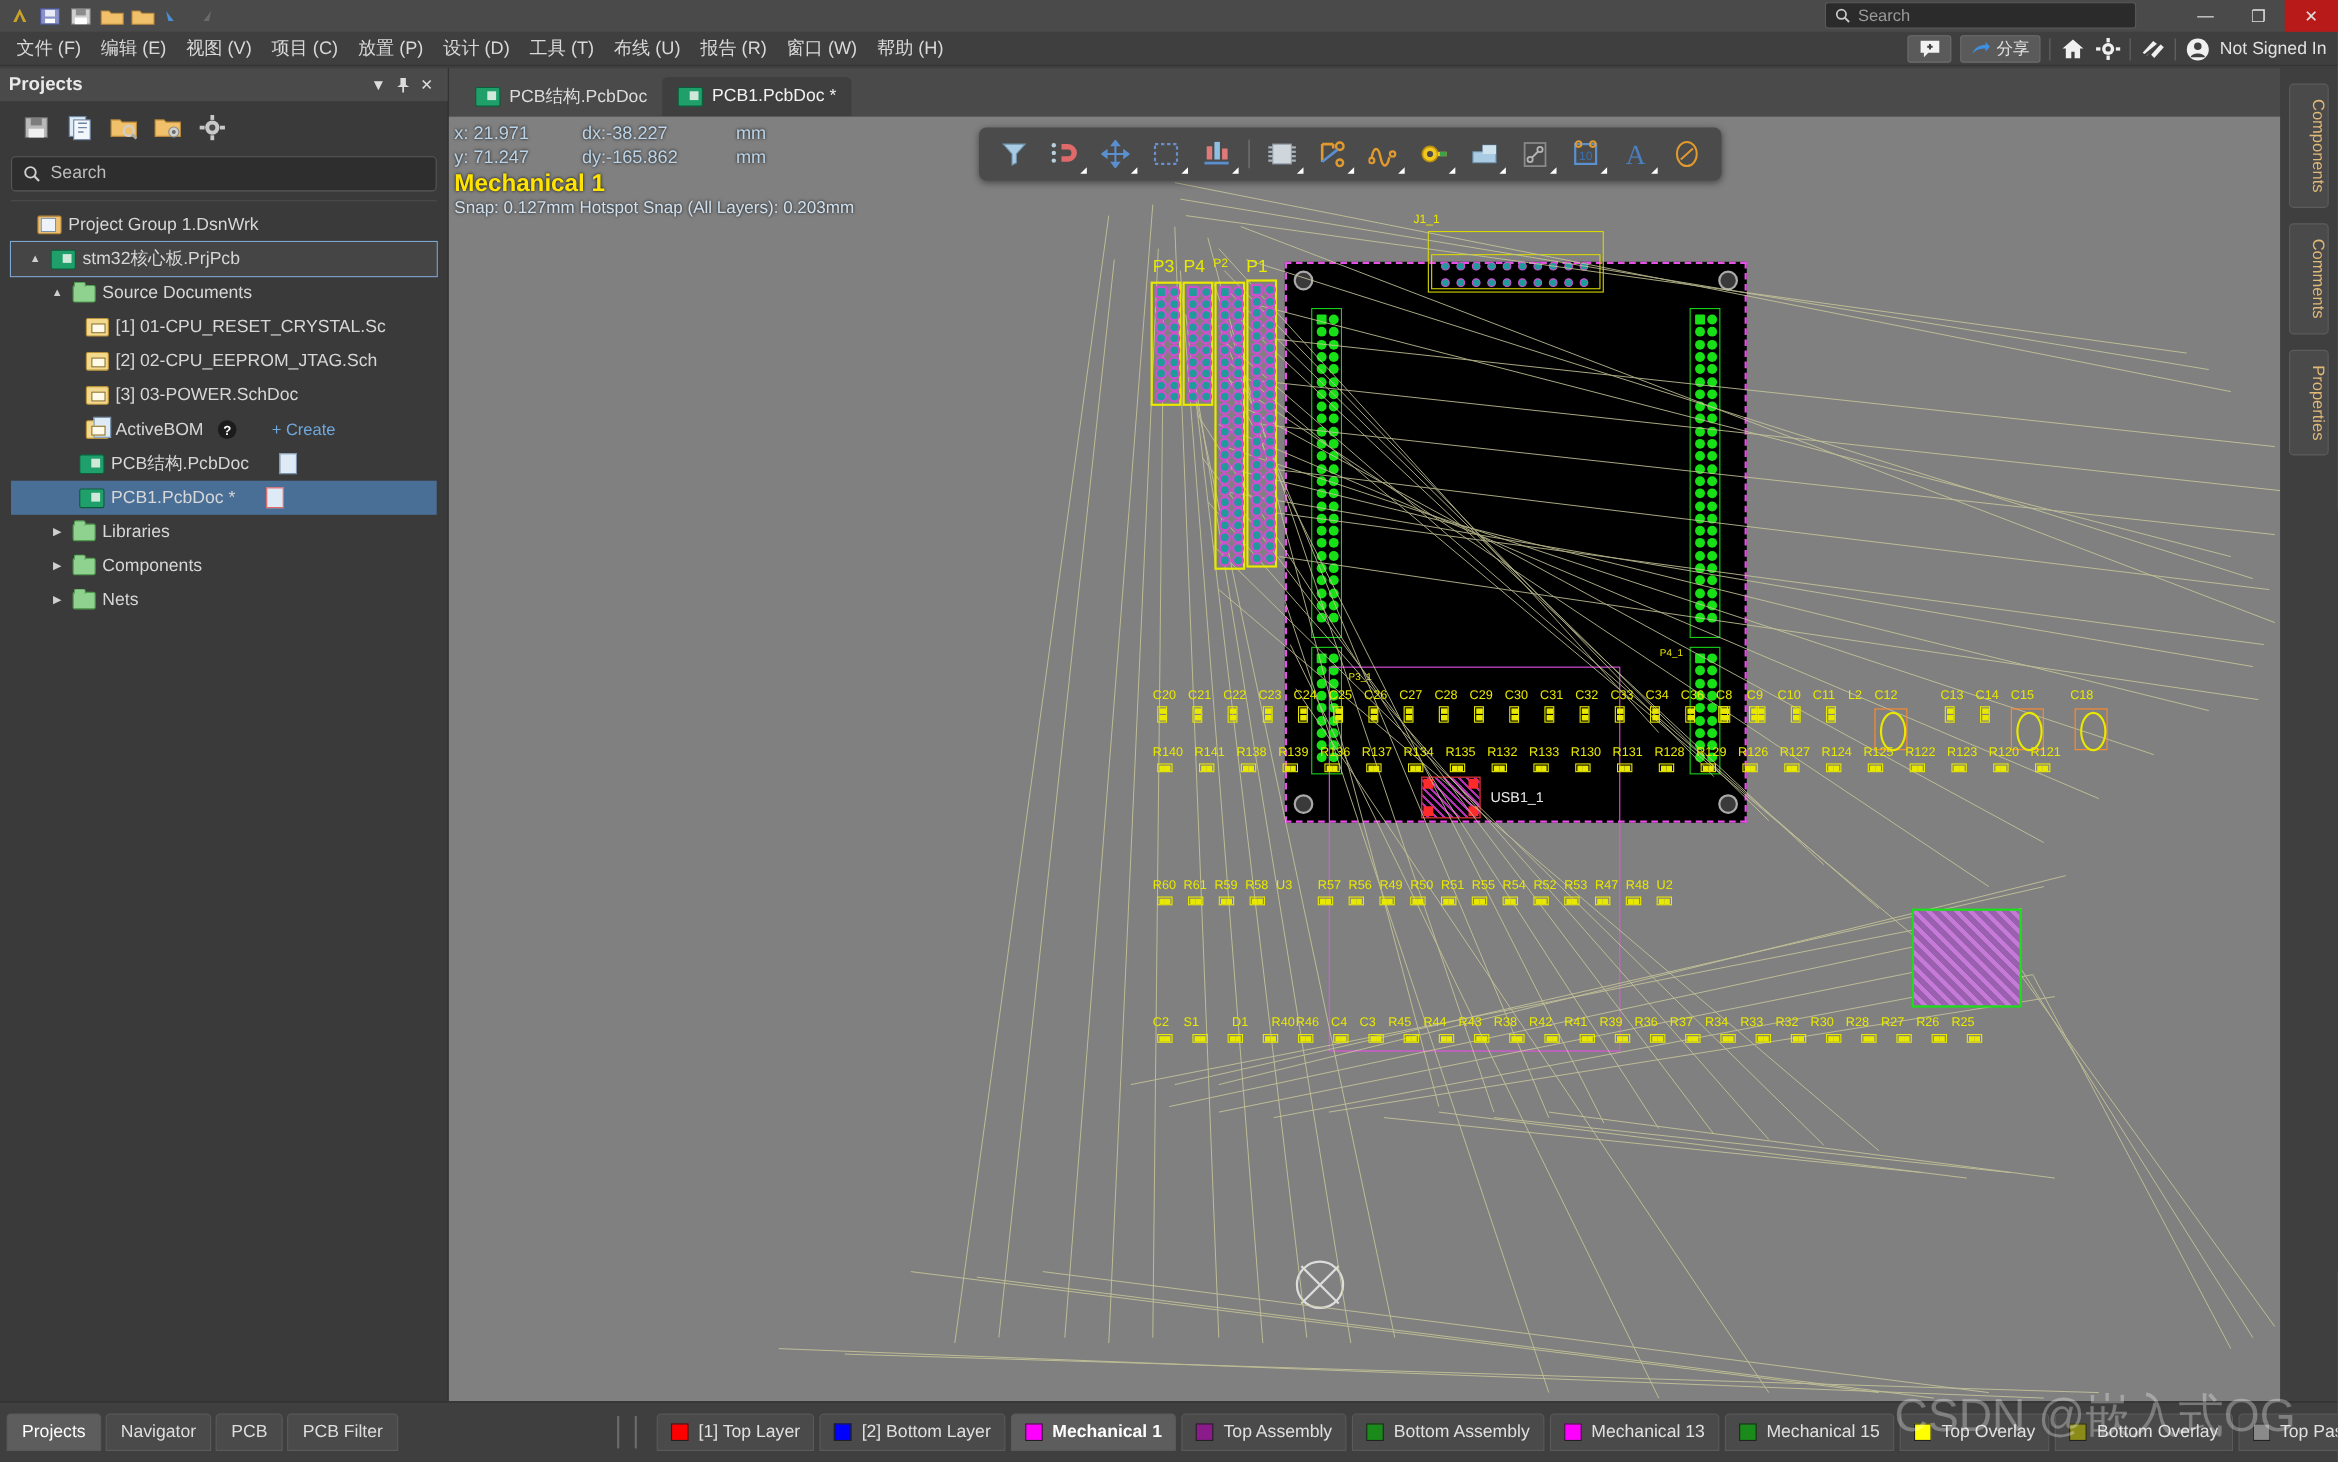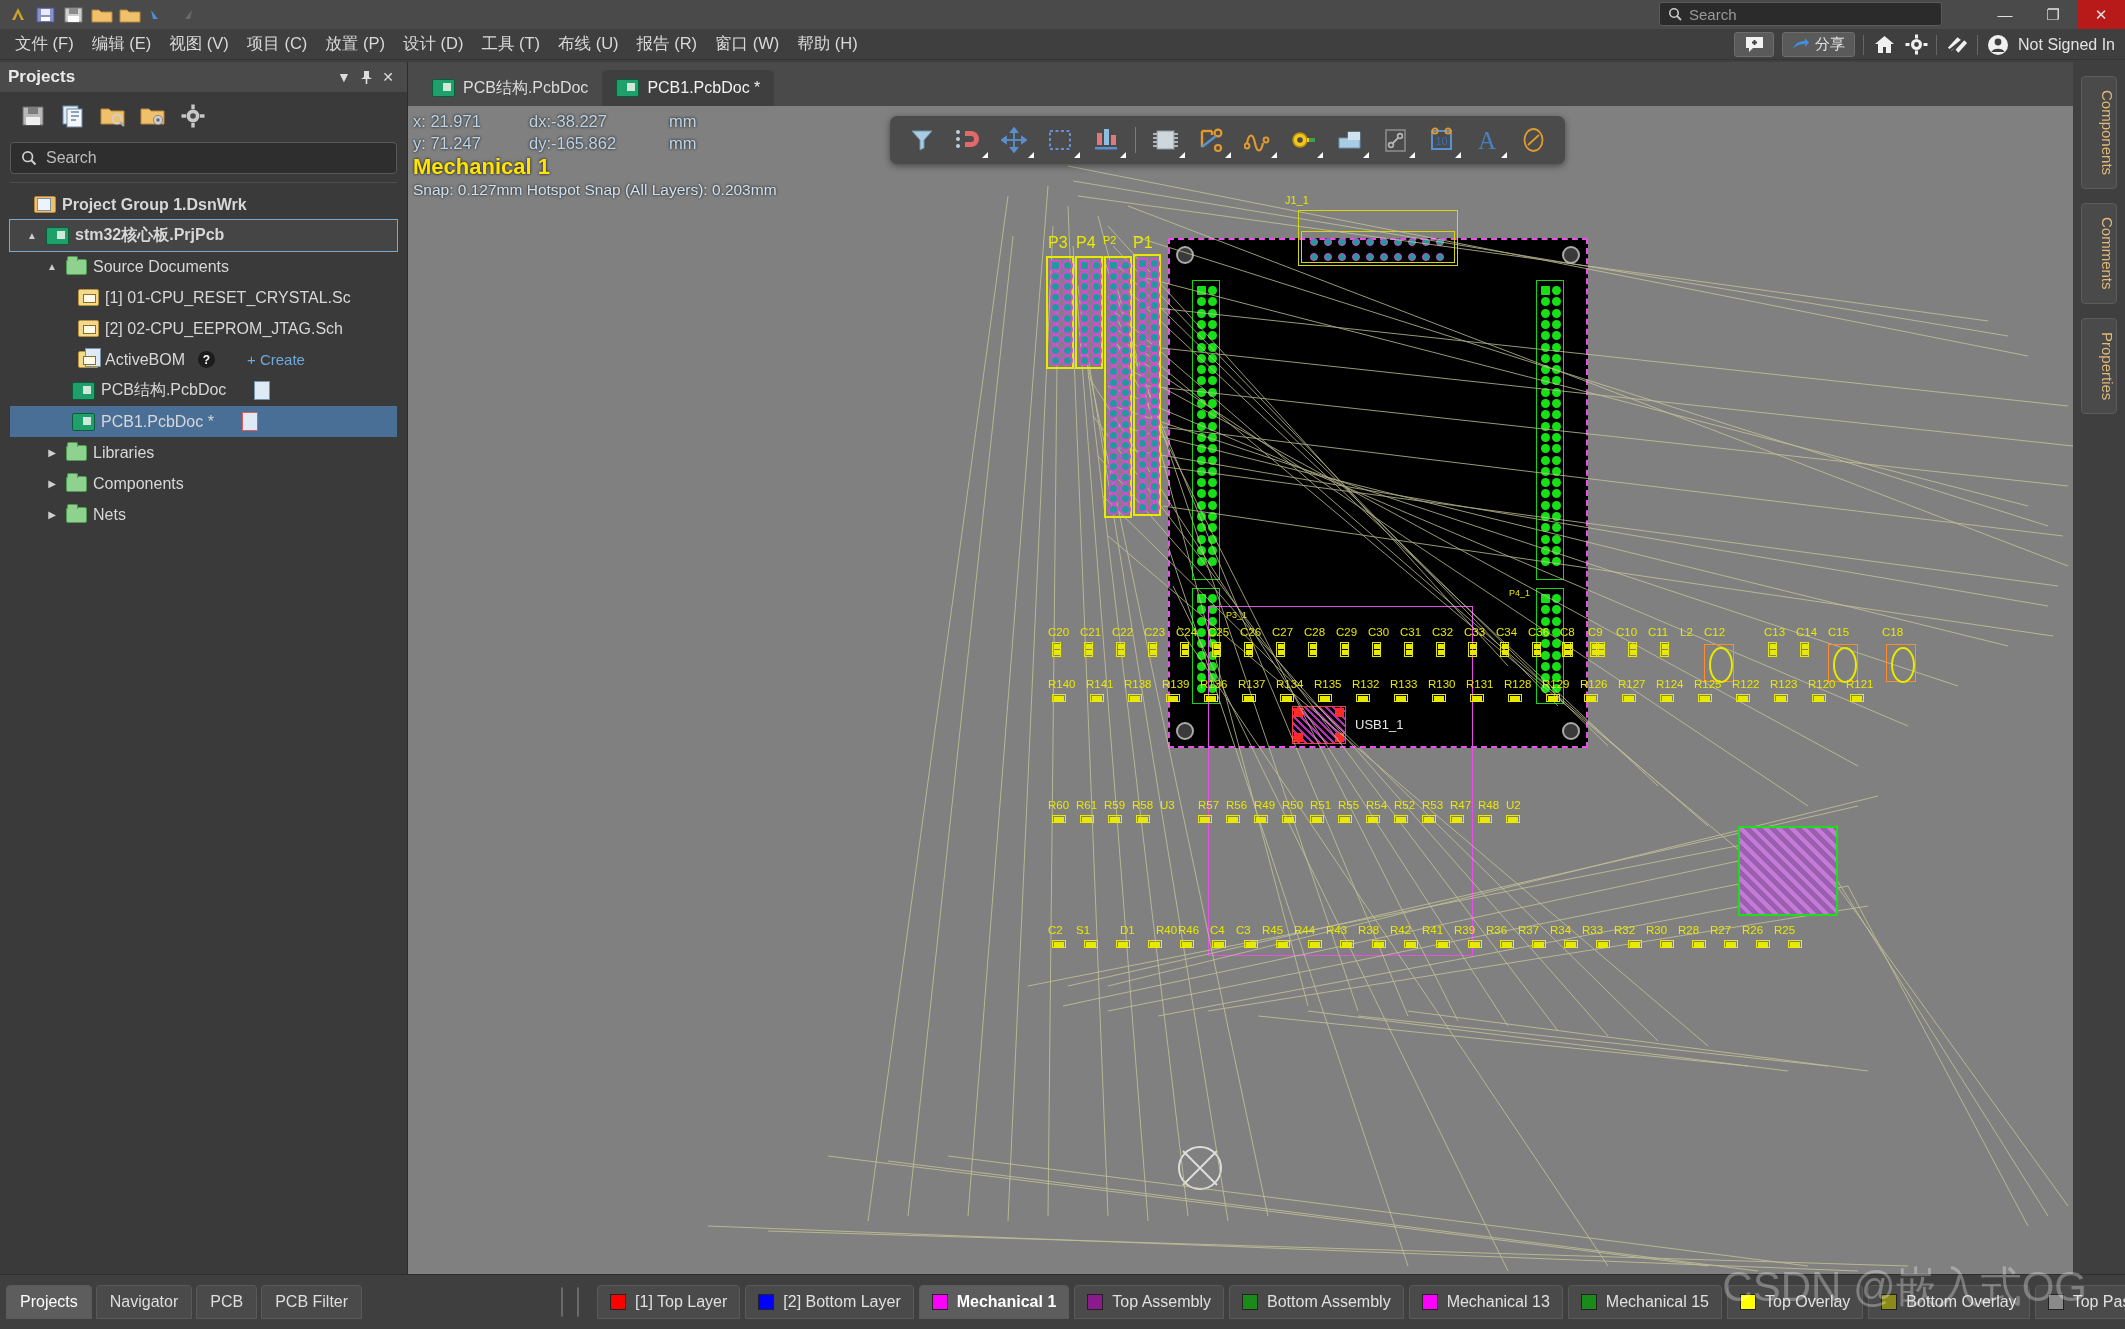--- a/index.html
+++ b/index.html
@@ -55,21 +55,21 @@
     border:1px solid #585858; border-radius:4px; display:flex; align-items:center;
     gap:9px; padding:0 10px; }
   .searchrow .ph { font-size:16px; color:#bdbdbd; }
   .tree { margin:8px 10px 0 10px; border-top:1px solid #4d4d4d; padding-top:6px; }
   .trow { height:31px; display:flex; align-items:center; gap:6px;
     font-size:16px; color:#d7d7d7; white-space:nowrap; position:relative; }
   .trow.sel-blue { background:#4a6f96; }
   .trow.sel-outline { outline:1px solid #7ea7cf; background:#454545; }
   .tw { display:inline-block; width:16px; text-align:center; color:#cfcfcf;
     font-size:10px; }
-  .bold { font-weight:bold; }
+  .bold { font-weight:normal; }
   .clipd { overflow:hidden; text-overflow:clip; }
   .createlink { color:#6fa8dc; font-size:15px; margin-left:26px; }
   .qmark { display:inline-flex; width:17px; height:17px; border-radius:50%;
     background:#1c1c1c; color:#fff; font-size:12px; align-items:center;
     justify-content:center; font-weight:bold; margin-left:7px; }
 
   
   .ic { display:inline-block; position:relative; }
   .ic-folder { width:21px; height:16px; background:#f0c06a; border:1px solid #b9883a;
     border-radius:2px; }
@@ -417,20 +417,24 @@
         <span>Source Documents</span>
       </div>
 
       <div class="trow" style="padding-left:68px">
         <span class="ic ic-sch"></span>
         <span class="clipd">[1] 01-CPU_RESET_CRYSTAL.Sc</span>
       </div>
       <div class="trow" style="padding-left:68px">
         <span class="ic ic-sch"></span>
         <span class="clipd">[2] 02-CPU_EEPROM_JTAG.Sch</span>
+      </div>
+      <div class="trow" style="padding-left:68px">
+        <span class="ic ic-sch"></span>
+        <span>[3] 03-POWER.SchDoc</span>
       </div>
       <div class="trow" style="padding-left:68px">
         <span class="ic ic-sch" style="position:relative">
             <span class="ic ic-doc" style="position:absolute;left:6px;top:-4px"></span>
           </span>
         <span>ActiveBOM</span>
         <span class="qmark">?</span>
         <span class="createlink">+ Create</span>
       </div>
 

